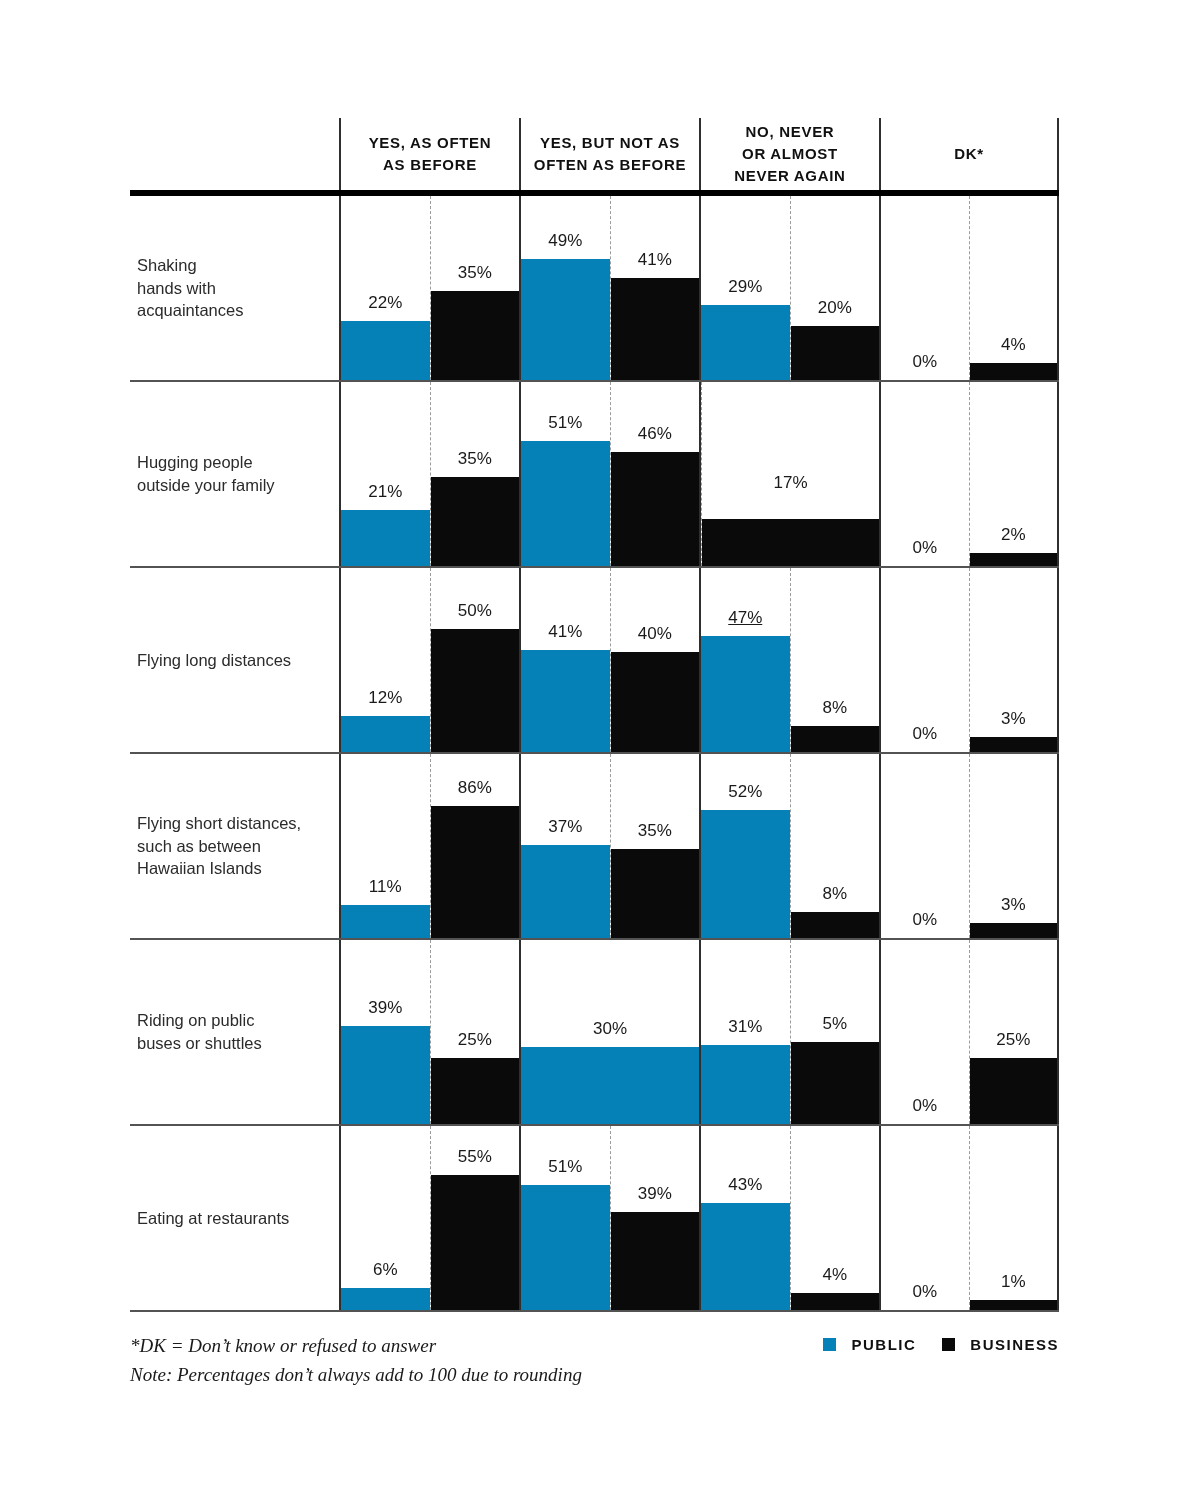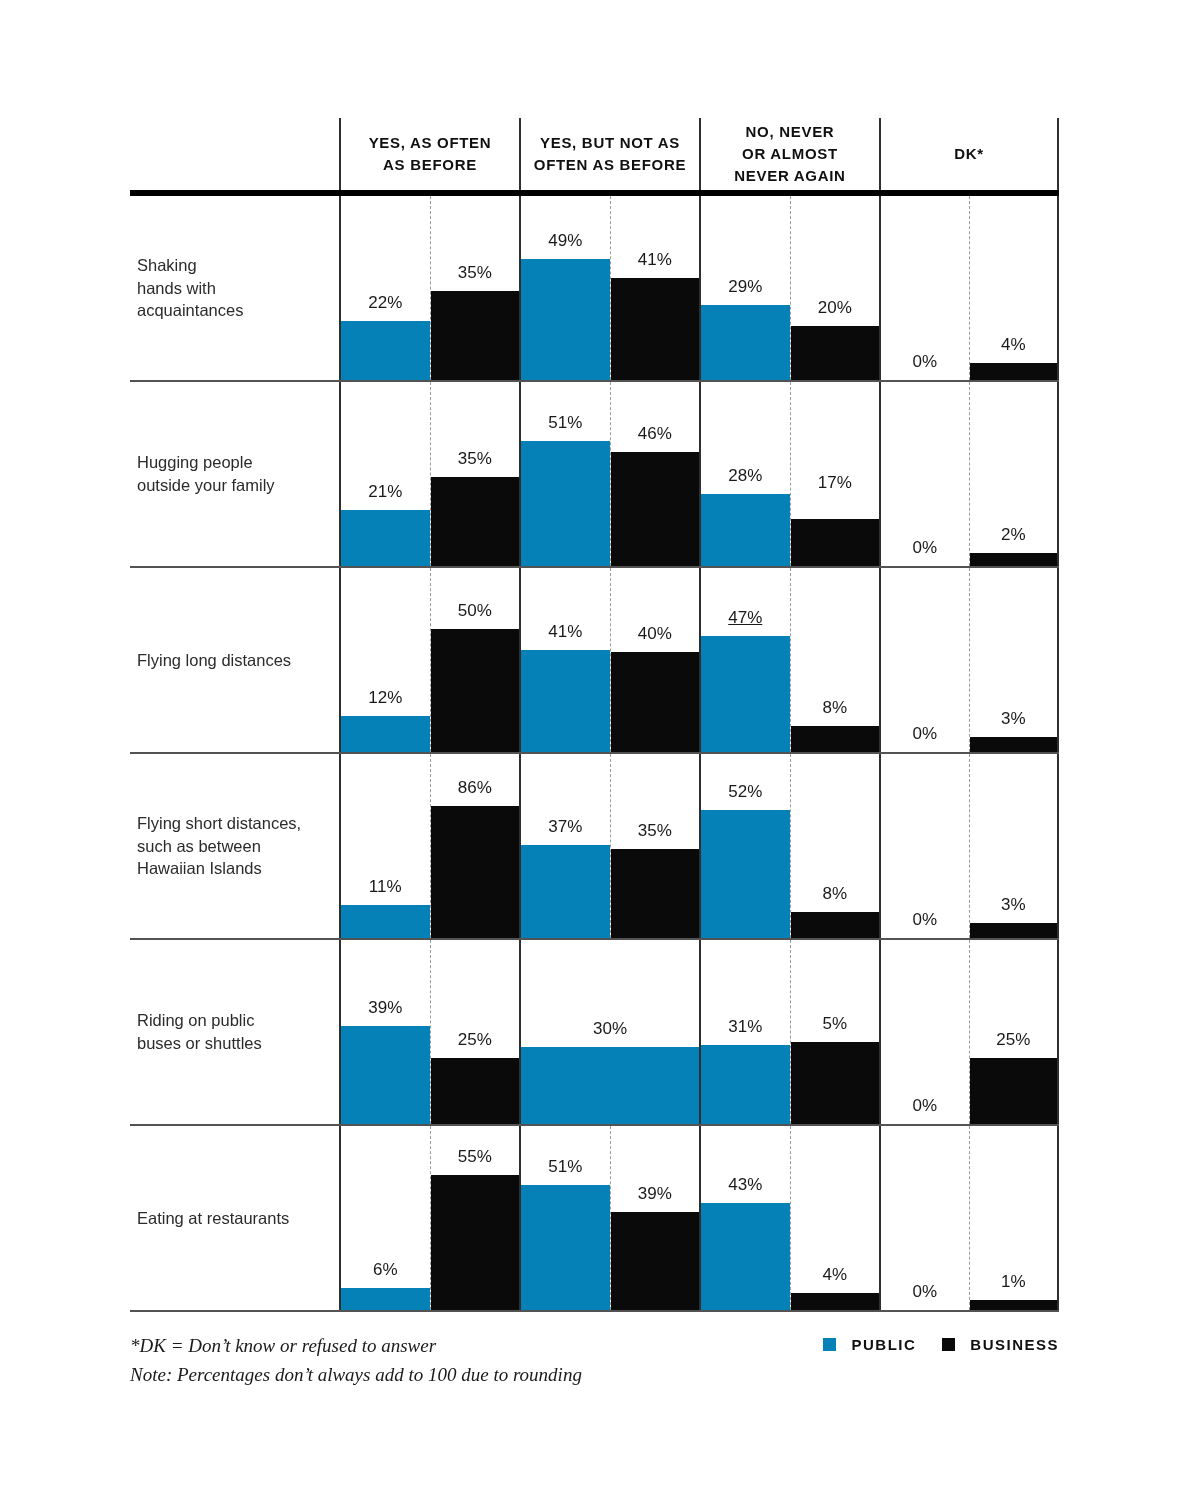--- a/index.html
+++ b/index.html
@@ -118,24 +118,20 @@
           <div class="half pub">
             <div class="pct" style="bottom: 133px;">51%</div>
             <div class="bar" style="height: 125px; background: rgb(6, 129, 184);"></div>
           </div>
           <div class="half biz">
             <div class="pct" style="bottom: 122px;">46%</div>
             <div class="bar" style="height: 114px; background: rgb(10, 10, 10);"></div>
           </div>
         </div>
       <div class="cell">
-          <div class="half pub">
-            <div class="pct" style="bottom: 80px;">28%</div>
-            <div class="bar" style="height: 72px; background: rgb(6, 129, 184);"></div>
-          </div>
           <div class="half biz">
             <div class="pct" style="bottom: 73px;">17%</div>
             <div class="bar" style="height: 47px; background: rgb(10, 10, 10);"></div>
           </div>
         </div>
       <div class="cell last">
           <div class="half pub">
             <div class="pct" style="bottom: 8px;">0%</div>
           </div>
           <div class="half biz">

